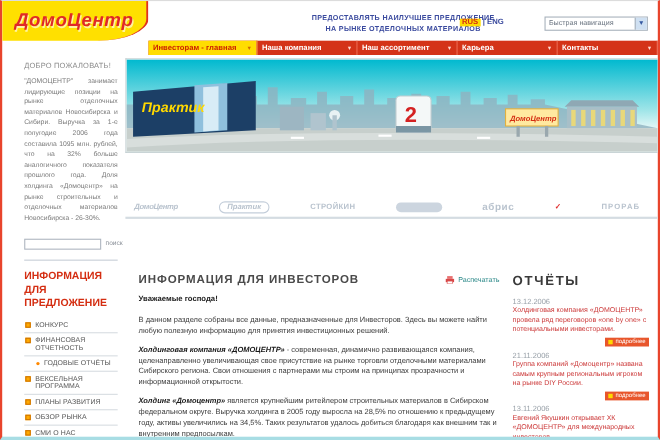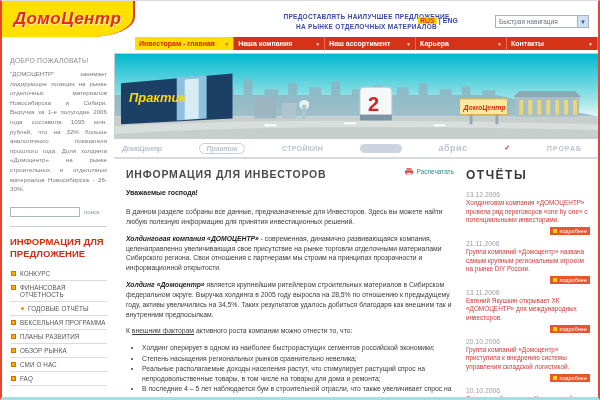--- a/index.html
+++ b/index.html
@@ -34,22 +34,22 @@
   .navbar { height:13px; margin-left:133px; display:flex; background:#d43318; }
   .nav-item { flex:1; display:flex; align-items:center; padding:0 4px;
               font-size:7px; font-weight:bold; color:#fff; border-right:1px solid #eb6a50;
               cursor:pointer; white-space:nowrap; overflow:hidden; }
   .nav-item .arrow { margin-left:auto; font-size:5px; color:#ffd9cf; padding-left:5px; }
   .nav-item.active { background:#ffdd00; color:#cc2200; flex:1.1; }
   .nav-item.active .arrow { color:#d06a00; }
 
   
   .body-row { display:flex; height:350px; }
-  .sidebar { flex:0 0 112px; width:112px; padding:7px 7px 0 8px; overflow:hidden; }
-  .main-col { flex:1; min-width:0; display:flex; flex-direction:column; }
+  .sidebar { flex:0 0 112px; width:112px; padding:7px 7px 0 20px; overflow:hidden; }
+  .main-col { flex:1; min-width:0; display:flex; flex-direction:column;gap:40px; }
 
   
   .banner { height:86px; margin-top:3px; border:1px solid #c4d0d2; border-right:none; }
   .banner svg { display:block; width:100%; height:100%; }
 
   
   .logo-strip { height:20px; display:flex; align-items:center; justify-content:space-between;
                 padding:0 16px 0 8px; border-bottom:2px solid #d4dce2; }
   .brand-logo { color:#b9c3ce; font-size:7px; font-weight:bold; white-space:nowrap; }
   .brand-logo.script { font-style:italic; letter-spacing:-.3px; }
@@ -58,21 +58,21 @@
   .brand-logo.blob { width:42px; height:9px; background:#ccd5df; border-radius:5px; }
   .brand-logo.lower { font-size:9px; letter-spacing:.5px; }
   .brand-logo.mark { color:#e03030; font-size:7px; }
   .brand-logo.caps { letter-spacing:1px; }
 
   
   .main-row { display:flex; padding:9px 8px 0 12px; flex:1; overflow:hidden; }
   .article { flex:1; min-width:0; padding-right:12px; }
   .news { flex:0 0 124px; }
 
-  .article-head { display:flex; align-items:flex-start; }
+  .article-head { display:flex; align-items:center; }
   .article-title { font-size:10.5px; font-weight:bold; color:#4a4a4a; letter-spacing:.8px; }
   .print { margin-left:auto; display:flex; align-items:center; gap:3px; font-size:6.5px;
            color:#2e8a8a; cursor:pointer; }
   .salutation { font-size:7px; font-weight:bold; color:#222; margin:9px 0 11px; }
   .article p { font-size:6.8px; color:#3c3c3c; line-height:1.45; margin-bottom:7px; }
   .lead { font-weight:bold; font-style:italic; color:#1a1a1a; }
   .ulink { text-decoration:underline; cursor:pointer; }
   ul.bullets { margin:0 0 7px 16px; }
   ul.bullets li { font-size:6.8px; color:#3c3c3c; line-height:1.4; margin-bottom:1px; }
 

